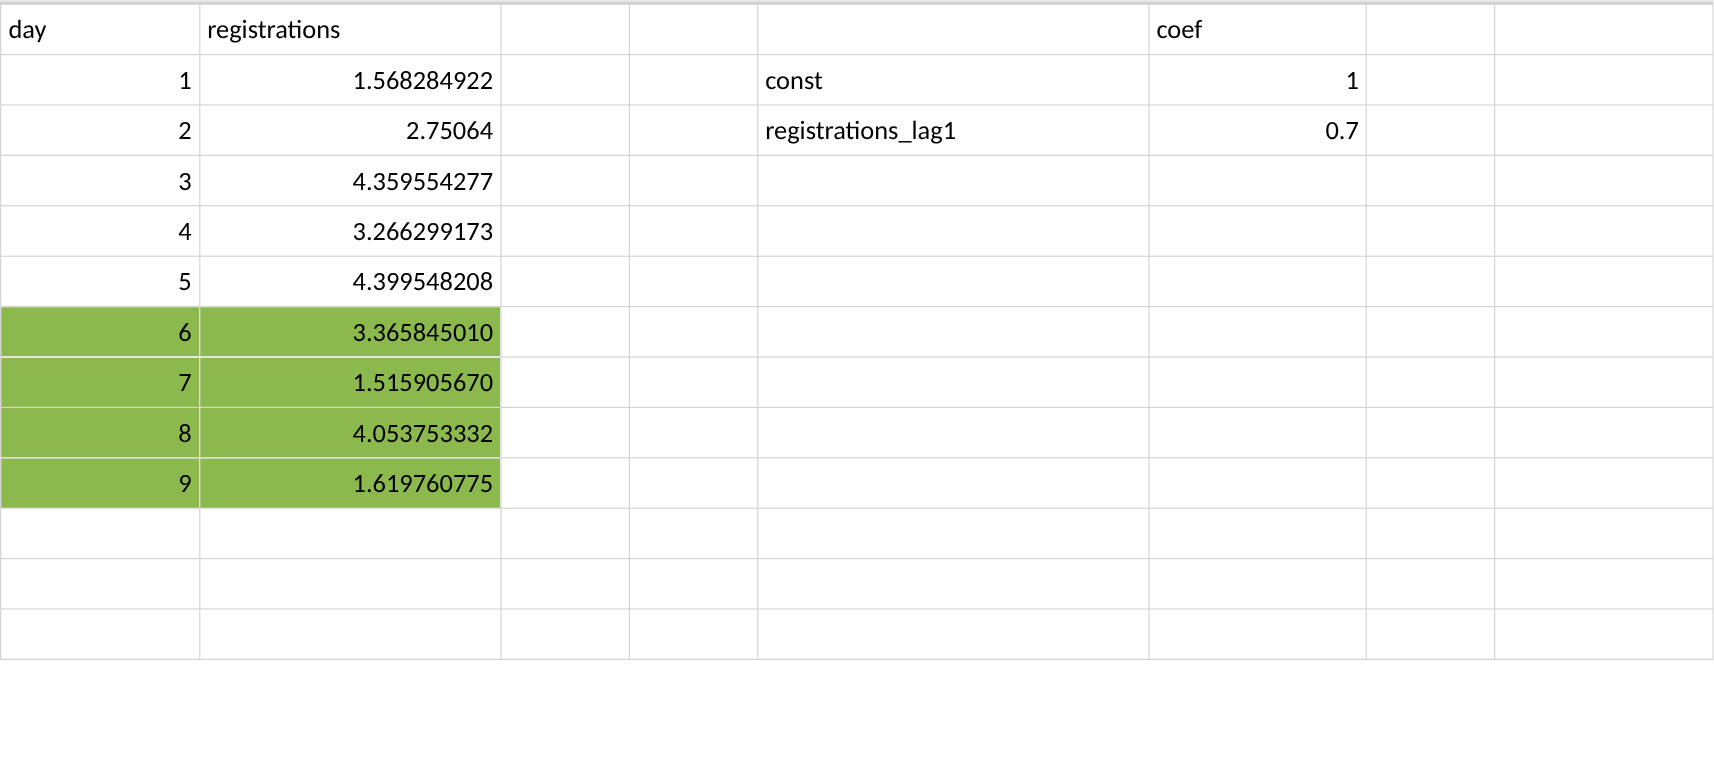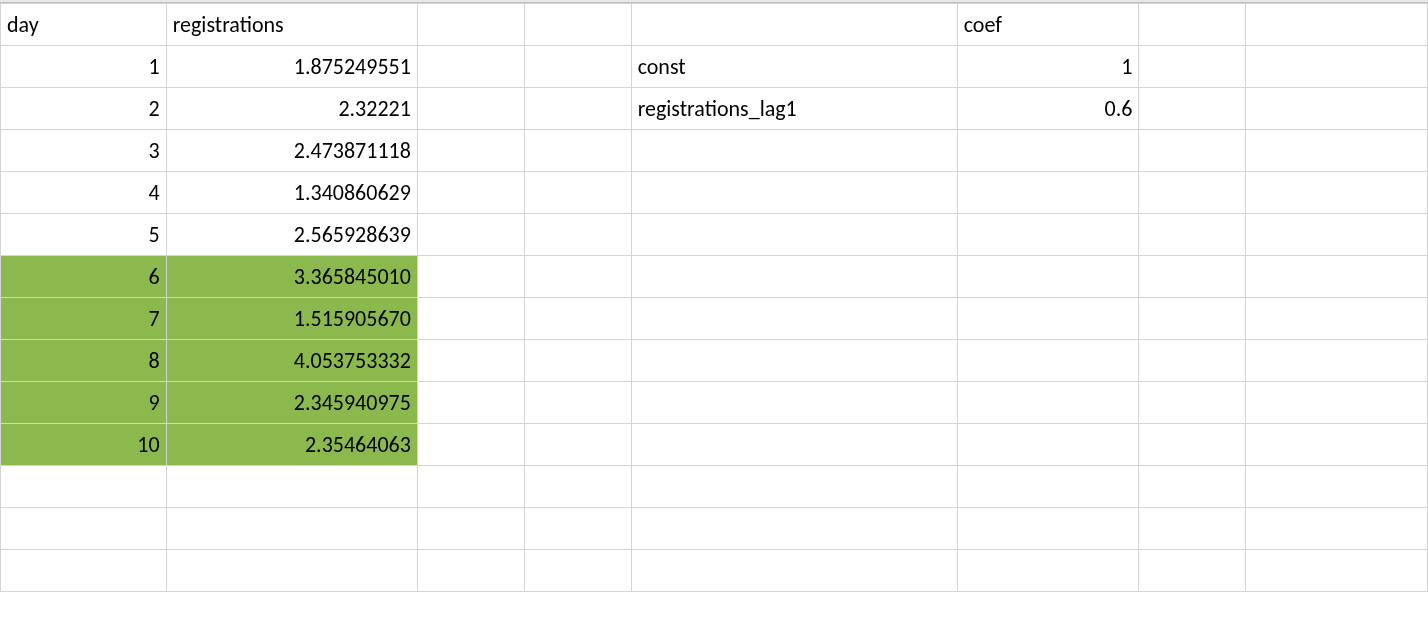--- a/index.html
+++ b/index.html
@@ -63,65 +63,65 @@
     <div class="cell col-c"></div>
     <div class="cell col-d"></div>
     <div class="cell col-e"></div>
     <div class="cell col-f txt-left">coef</div>
     <div class="cell col-g"></div>
     <div class="cell col-h"></div>
   </div>
 
   <div class="row">
     <div class="cell col-a txt-right">1</div>
-    <div class="cell col-b txt-right">1.875249551</div>
+    <div class="cell col-b txt-right">1.568284922</div>
     <div class="cell col-c"></div>
     <div class="cell col-d"></div>
     <div class="cell col-e txt-left">const</div>
     <div class="cell col-f txt-right">1</div>
     <div class="cell col-g"></div>
     <div class="cell col-h"></div>
   </div>
 
   <div class="row">
     <div class="cell col-a txt-right">2</div>
-    <div class="cell col-b txt-right">2.32221</div>
+    <div class="cell col-b txt-right">2.75064</div>
     <div class="cell col-c"></div>
     <div class="cell col-d"></div>
     <div class="cell col-e txt-left">registrations_lag1</div>
-    <div class="cell col-f txt-right">0.6</div>
+    <div class="cell col-f txt-right">0.7</div>
     <div class="cell col-g"></div>
     <div class="cell col-h"></div>
   </div>
 
   <div class="row">
     <div class="cell col-a txt-right">3</div>
-    <div class="cell col-b txt-right">2.473871118</div>
+    <div class="cell col-b txt-right">4.359554277</div>
     <div class="cell col-c"></div>
     <div class="cell col-d"></div>
     <div class="cell col-e"></div>
     <div class="cell col-f"></div>
     <div class="cell col-g"></div>
     <div class="cell col-h"></div>
   </div>
 
   <div class="row">
     <div class="cell col-a txt-right">4</div>
-    <div class="cell col-b txt-right">1.340860629</div>
+    <div class="cell col-b txt-right">3.266299173</div>
     <div class="cell col-c"></div>
     <div class="cell col-d"></div>
     <div class="cell col-e"></div>
     <div class="cell col-f"></div>
     <div class="cell col-g"></div>
     <div class="cell col-h"></div>
   </div>
 
   <div class="row">
     <div class="cell col-a txt-right">5</div>
-    <div class="cell col-b txt-right">2.565928639</div>
+    <div class="cell col-b txt-right">4.399548208</div>
     <div class="cell col-c"></div>
     <div class="cell col-d"></div>
     <div class="cell col-e"></div>
     <div class="cell col-f"></div>
     <div class="cell col-g"></div>
     <div class="cell col-h"></div>
   </div>
 
   <div class="row">
     <div class="cell col-a txt-right highlight">6</div>
@@ -151,39 +151,29 @@
     <div class="cell col-c"></div>
     <div class="cell col-d"></div>
     <div class="cell col-e"></div>
     <div class="cell col-f"></div>
     <div class="cell col-g"></div>
     <div class="cell col-h"></div>
   </div>
 
   <div class="row">
     <div class="cell col-a txt-right highlight">9</div>
-    <div class="cell col-b txt-right highlight">2.345940975</div>
-    <div class="cell col-c"></div>
-    <div class="cell col-d"></div>
-    <div class="cell col-e"></div>
-    <div class="cell col-f"></div>
-    <div class="cell col-g"></div>
-    <div class="cell col-h"></div>
-  </div>
-
-  <div class="row">
-    <div class="cell col-a txt-right highlight">10</div>
-    <div class="cell col-b txt-right highlight">2.35464063</div>
-    <div class="cell col-c"></div>
-    <div class="cell col-d"></div>
-    <div class="cell col-e"></div>
-    <div class="cell col-f"></div>
-    <div class="cell col-g"></div>
-    <div class="cell col-h"></div>
-  </div>
+    <div class="cell col-b txt-right highlight">1.619760775</div>
+    <div class="cell col-c"></div>
+    <div class="cell col-d"></div>
+    <div class="cell col-e"></div>
+    <div class="cell col-f"></div>
+    <div class="cell col-g"></div>
+    <div class="cell col-h"></div>
+  </div>
+
 
   <div class="row">
     <div class="cell col-a"></div>
     <div class="cell col-b"></div>
     <div class="cell col-c"></div>
     <div class="cell col-d"></div>
     <div class="cell col-e"></div>
     <div class="cell col-f"></div>
     <div class="cell col-g"></div>
     <div class="cell col-h"></div>

